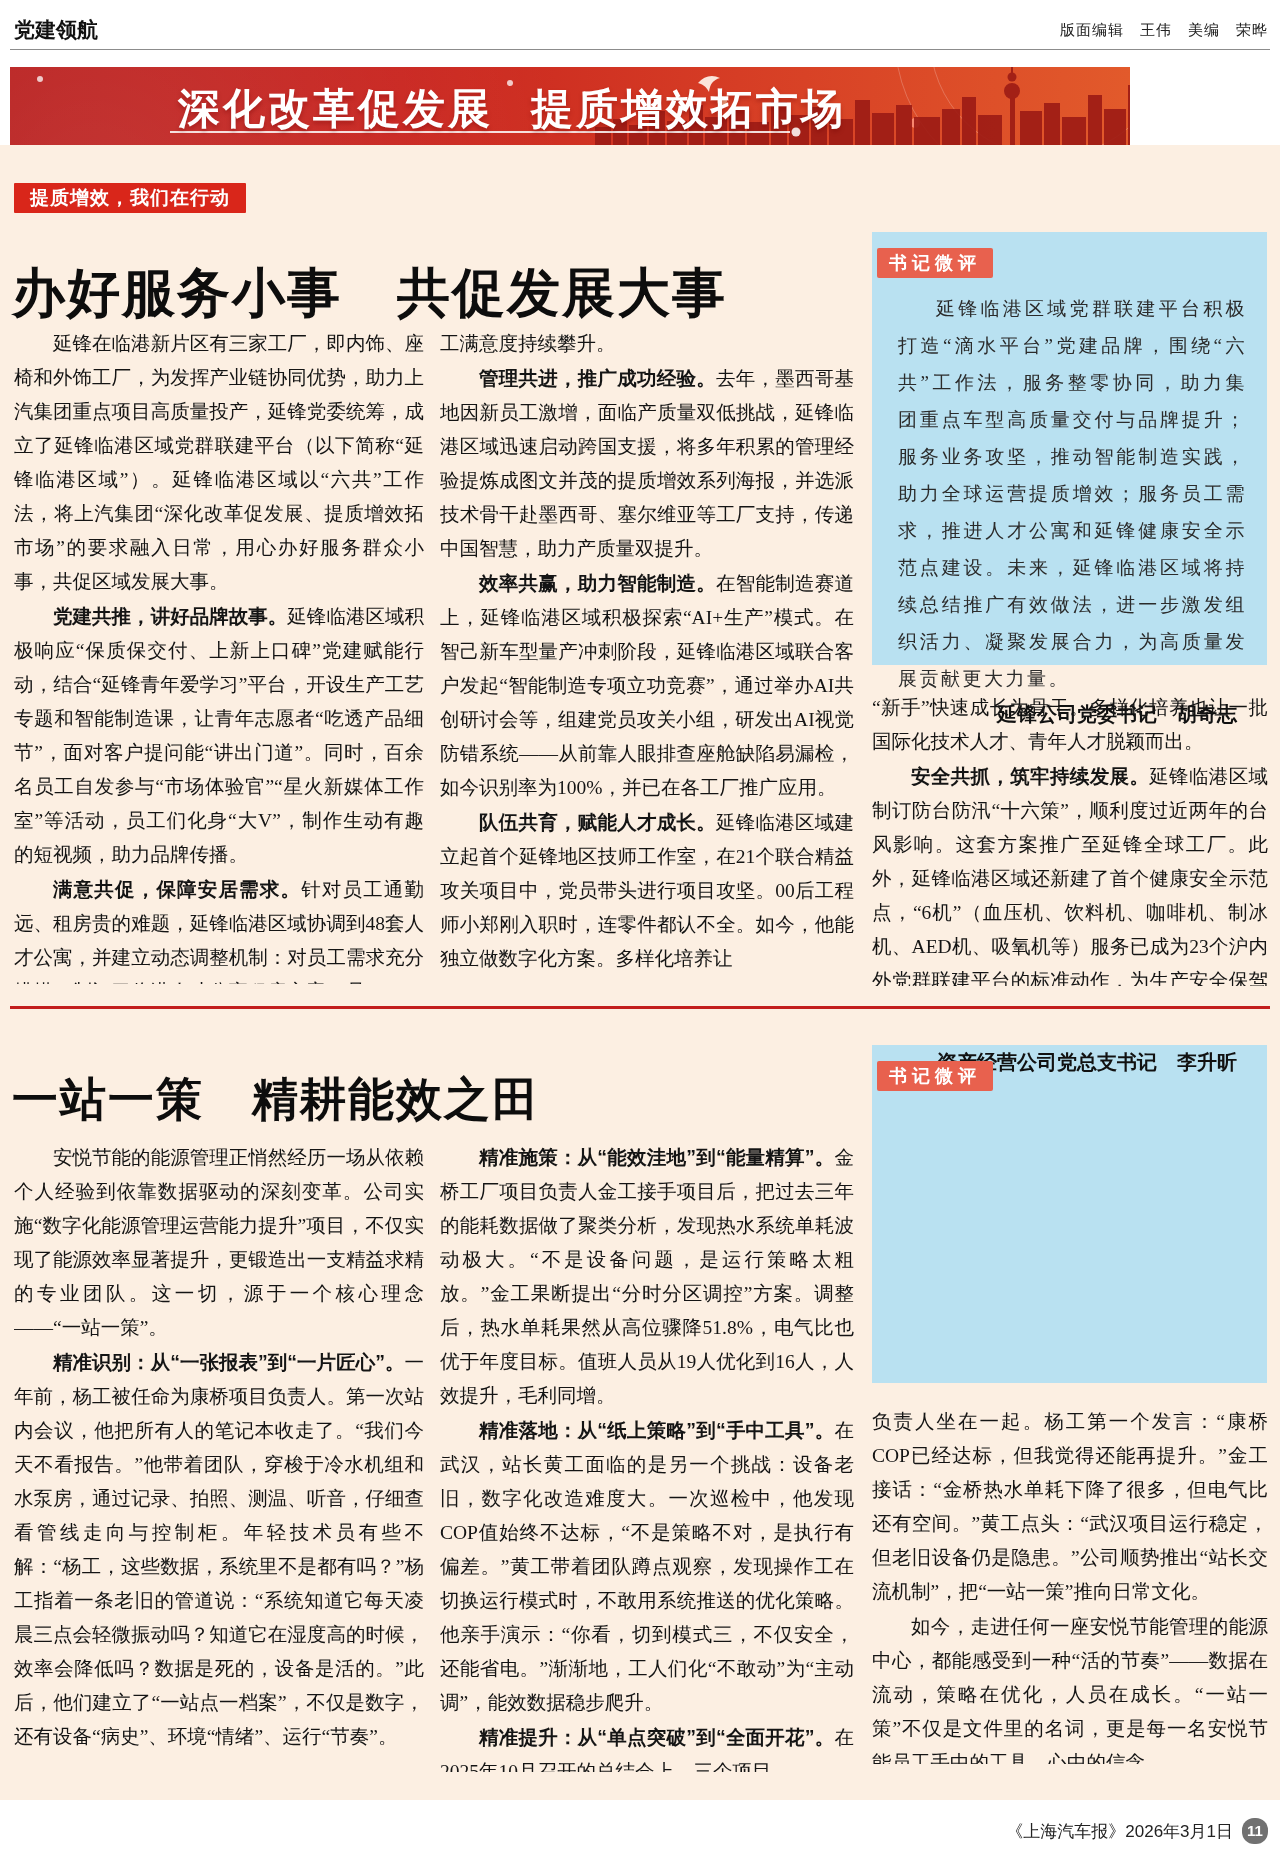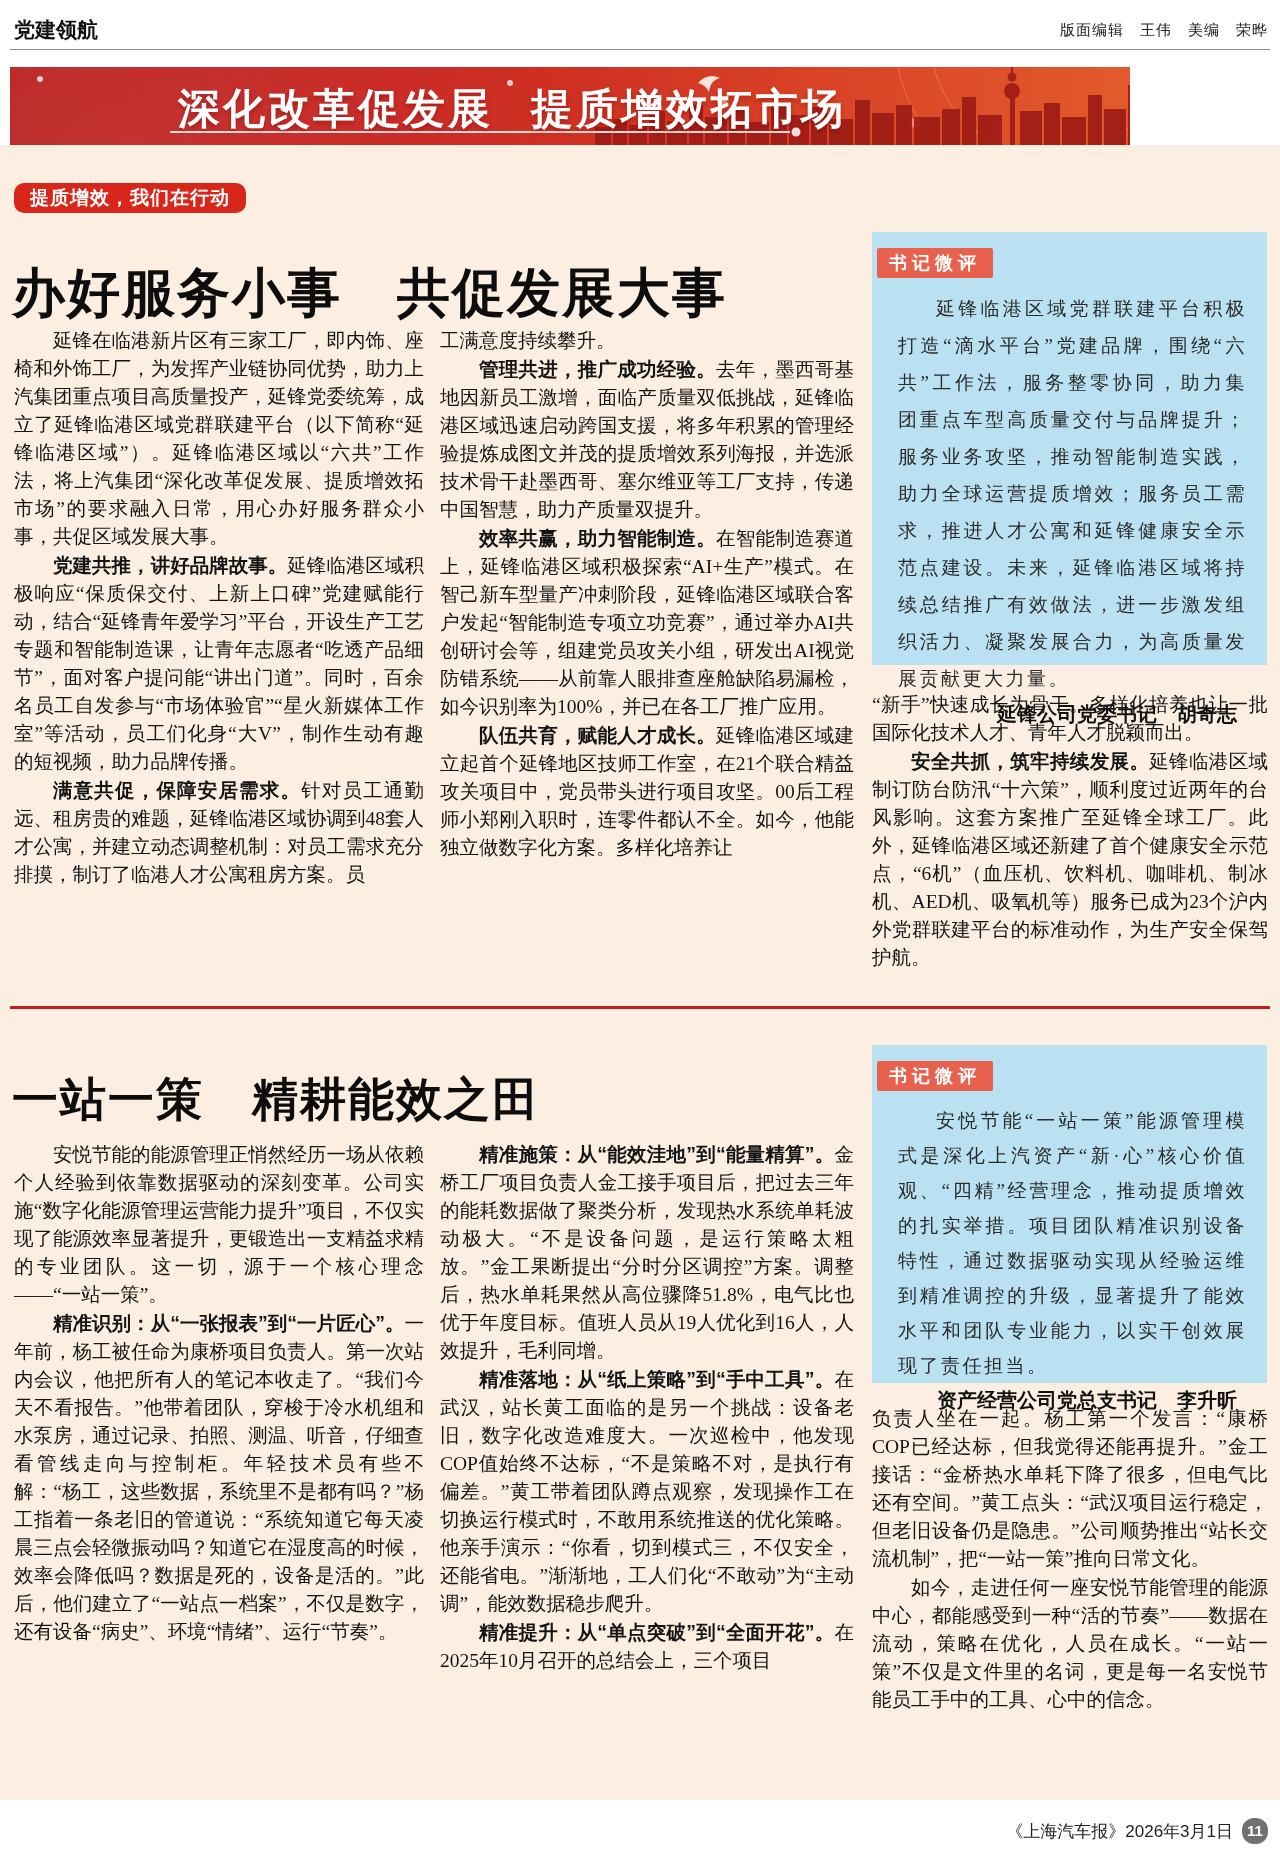--- a/index.html
+++ b/index.html
@@ -14,30 +14,30 @@
   .headrule{position:absolute;left:10px;right:10px;top:49px;height:1px;background:#8c8c8c;}
   
   .banner{position:absolute;left:10px;top:67px;width:1120px;height:78px;overflow:hidden;
           background:radial-gradient(circle at 8% 160%, rgba(255,255,255,.10), rgba(255,255,255,0) 45%),
                      linear-gradient(90deg,#b81c1b 0%,#c9251f 35%,#d63d25 65%,#e25a2b 100%);}
   .banner svg{position:absolute;left:0;top:0;}
   .slogan{position:absolute;left:168px;top:14px;display:flex;gap:38px;
           font-family:"Liberation Sans","DejaVu Sans",sans-serif;font-weight:900;font-size:42px;
           color:#fff;letter-spacing:3px;text-shadow:0 3px 4px rgba(110,0,0,.35);white-space:nowrap;}
   
-  .pill{position:absolute;left:14px;top:183px;height:30px;line-height:30px;padding:0 16px;border-radius:10px;
+  .pill{position:absolute;left:14px;top:183px;height:30px;line-height:30px;padding:0 16px;border-radius:1px;
         background:#d9261a;color:#fff;font-family:"Liberation Sans","DejaVu Sans",sans-serif;
         font-weight:bold;font-size:19px;letter-spacing:1px;}
   
   .h1a{position:absolute;left:12px;top:222px;font-family:"Liberation Sans","DejaVu Sans",sans-serif;
        font-weight:900;font-size:53px;color:#0d0d0d;letter-spacing:2px;white-space:nowrap;}
   .h1b{position:absolute;left:12px;top:1038px;font-family:"Liberation Sans","DejaVu Sans",sans-serif;
        font-weight:900;font-size:46px;color:#0d0d0d;letter-spacing:2px;white-space:nowrap;}
   
-  .col{position:absolute;overflow:hidden;font-size:19.5px;line-height:28px;text-align:justify;}
+  .col{position:absolute;overflow:hidden;font-size:19.5px;line-height:34px;text-align:justify;}
   .col p{margin:0;text-indent:2em;}
   .col p.cont{text-indent:0;}
   .lead{font-family:"Liberation Sans","DejaVu Sans",sans-serif;font-weight:700;}
   
   .comment{position:absolute;background:#b9e1f1;}
   .ctag{position:absolute;left:5px;top:16px;background:#e8614e;color:#fff;padding:3px 12px;border-radius:2px;
         font-family:"Liberation Sans","DejaVu Sans",sans-serif;font-weight:bold;font-size:18px;letter-spacing:5px;}
   .cbody{margin:58px 20px 0 26px;font-size:19px;letter-spacing:2.5px;color:#2b2b2b;
          text-align:justify;text-indent:2em;}
   .c1 .cbody{line-height:37px;}
@@ -168,21 +168,20 @@
   </div>
 
   <div class="col" style="left:440px;top:1140px;width:414px;height:632px">
     <p><b class="lead">精准施策：从“能效洼地”到“能量精算”。</b><span>金桥工厂项目负责人金工接手项目后，把过去三年的能耗数据做了聚类分析，发现热水系统单耗波动极大。“不是设备问题，是运行策略太粗放。”金工果断提出“分时分区调控”方案。调整后，热水单耗果然从高位骤降51.8%，电气比也优于年度目标。值班人员从19人优化到16人，人效提升，毛利同增。</span></p>
     <p><b class="lead">精准落地：从“纸上策略”到“手中工具”。</b><span>在武汉，站长黄工面临的是另一个挑战：设备老旧，数字化改造难度大。一次巡检中，他发现COP值始终不达标，“不是策略不对，是执行有偏差。”黄工带着团队蹲点观察，发现操作工在切换运行模式时，不敢用系统推送的优化策略。他亲手演示：“你看，切到模式三，不仅安全，还能省电。”渐渐地，工人们化“不敢动”为“主动调”，能效数据稳步爬升。</span></p>
     <p><b class="lead">精准提升：从“单点突破”到“全面开花”。</b><span>在2025年10月召开的总结会上，三个项目</span></p>
   </div>
 
   <div class="comment c2" style="left:872px;top:1045px;width:395px;height:338px">
     <div class="ctag">书记微评</div>
-    <div class="cbody">安悦节能“一站一策”能源管理模式是深化上汽资产“新·心”核心价值观、“四精”经营理念，推动提质增效的扎实举措。项目团队精准识别设备特性，通过数据驱动实现从经验运维到精准调控的升级，显著提升了能效水平和团队专业能力，以实干创效展现了责任担当。</div>
     <div class="csig">资产经营公司党总支书记　李升昕</div>
   </div>
 
   <div class="col" style="left:872px;top:1404px;width:396px;height:360px">
     <p class="cont"><b class="lead"></b><span>负责人坐在一起。杨工第一个发言：“康桥COP已经达标，但我觉得还能再提升。”金工接话：“金桥热水单耗下降了很多，但电气比还有空间。”黄工点头：“武汉项目运行稳定，但老旧设备仍是隐患。”公司顺势推出“站长交流机制”，把“一站一策”推向日常文化。</span></p>
     <p><b class="lead"></b><span>如今，走进任何一座安悦节能管理的能源中心，都能感受到一种“活的节奏”——数据在流动，策略在优化，人员在成长。“一站一策”不仅是文件里的名词，更是每一名安悦节能员工手中的工具、心中的信念。</span></p>
   </div>
 
   <div class="footer">
     <span>《上海汽车报》2026年3月1日</span>

